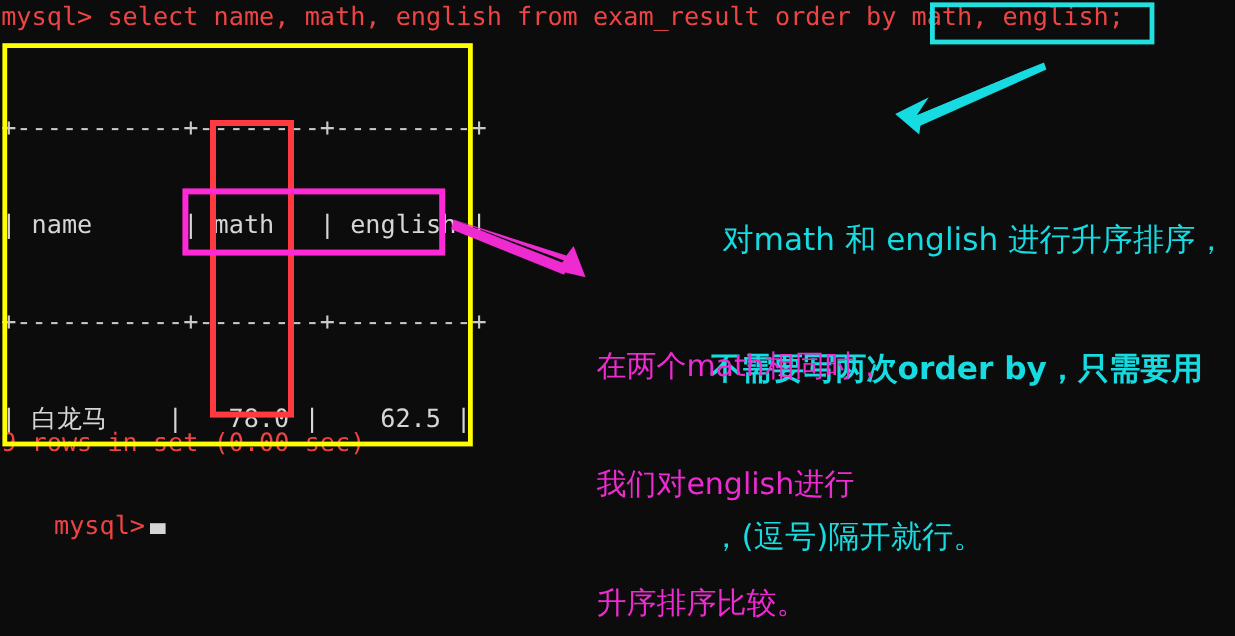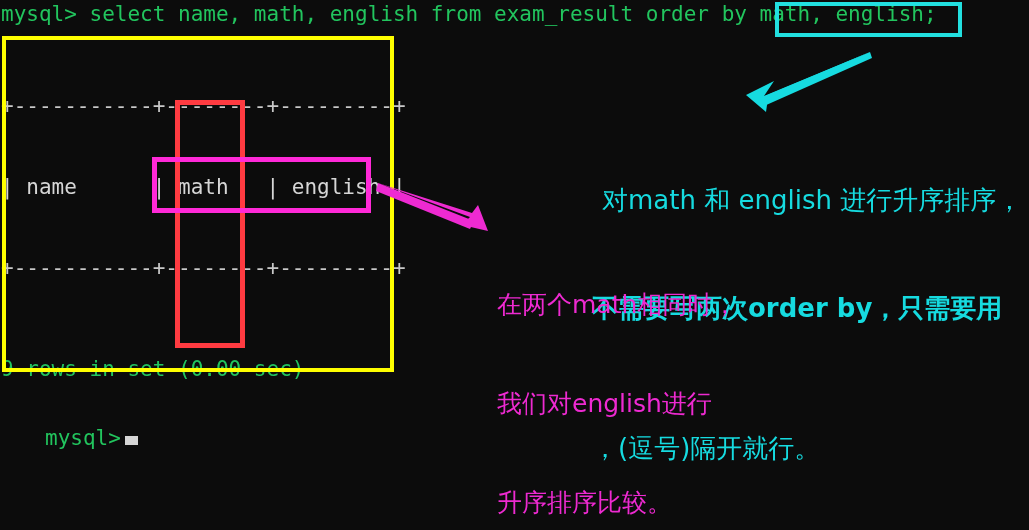--- a/index.html
+++ b/index.html
@@ -12,21 +12,21 @@
     width: 1029px;
     height: 530px;
     background: #0c0c0c;
     overflow: hidden;
     font-family: "DejaVu Sans Mono", "Liberation Mono", monospace;
   }
 
   
   .term {
     position: absolute;
-    color: #22c55e;
+    color: #ef4444;
     font-family: "DejaVu Sans Mono", "Liberation Mono", monospace;
     font-size: 21px;
     line-height: 27px;
     white-space: pre;
     letter-spacing: 0px;
   }
 
   #prompt-line {
     left: 1px;
     top: 1px;
@@ -134,20 +134,21 @@
 <body>
 
 <div id="screen">
 
   <div class="term" id="prompt-line"><span>mysql&gt; select name, math, english from exam_result order by math, english;</span></div>
 
   <div id="result-table">
     <span class="tbl-line tbl-rule">+-----------+--------+---------+</span>
     <span class="tbl-line">| name      | math   | english |</span>
     <span class="tbl-line tbl-rule">+-----------+--------+---------+</span>
+    <span class="tbl-line">| 白龙马    |   78.0 |    62.5 |</span>
     
     
     
     
     
     
     
   </div>
 
   <div class="term" id="rows-line">9 rows in set (0.00 sec)</div>

